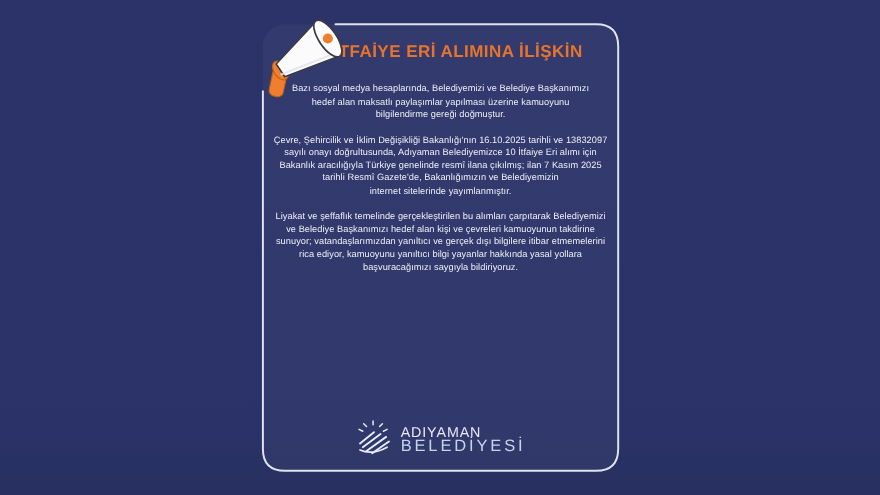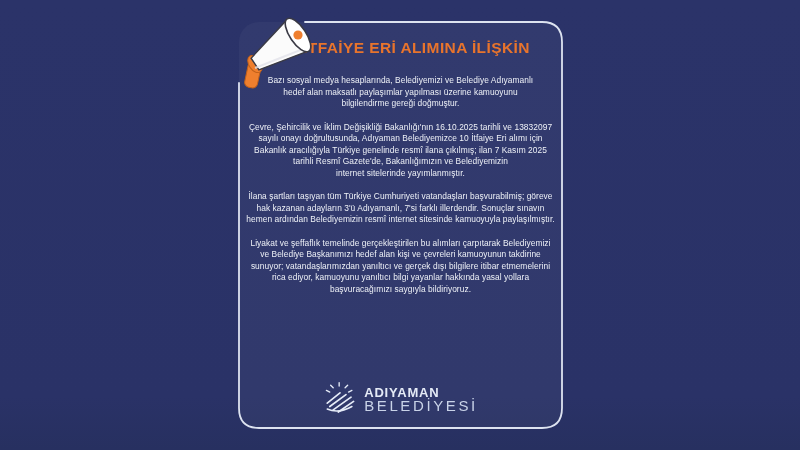--- a/index.html
+++ b/index.html
@@ -73,21 +73,21 @@
     display: flex;
     align-items: center;
     justify-content: center;
     gap: 7px;
   }
   .logo-icon { width: 34px; height: 36px; }
   .logo-text { text-align: left; }
   .logo-name {
     color: #e4eaf6;
     font-size: 13px;
-    font-weight: bold;
+    font-weight: normal;
     letter-spacing: 0.8px;
     line-height: 13px;
   }
   .logo-subtitle {
     color: #c9d3e8;
     font-size: 15px;
     letter-spacing: 2.6px;
     line-height: 11px;
     margin-top: 1px;
   }
@@ -120,31 +120,28 @@
 
         <circle cx="67" cy="23" r="4.6" fill="#ef7f2e"></circle>
       </svg>
     </div>
 
     <h1 class="title">
       <span>İTFAİYE ERİ ALIMINA İLİŞKİN</span>
     </h1>
 
     <div class="paragraphs">
-      <p>Bazı sosyal medya hesaplarında, Belediyemizi ve Belediye Adıyamanlı
+      <p>Bazı sosyal medya hesaplarında, Belediyemizi ve Belediye Başkanımızı
 hedef alan maksatlı paylaşımlar yapılması üzerine kamuoyunu
 bilgilendirme gereği doğmuştur.</p>
       <p>Çevre, Şehircilik ve İklim Değişikliği Bakanlığı'nın 16.10.2025 tarihli ve 13832097
 sayılı onayı doğrultusunda, Adıyaman Belediyemizce 10 İtfaiye Eri alımı için
 Bakanlık aracılığıyla Türkiye genelinde resmî ilana çıkılmış; ilan 7 Kasım 2025
 tarihli Resmî Gazete'de, Bakanlığımızın ve Belediyemizin
 internet sitelerinde yayımlanmıştır.</p>
-      <p>İlana şartları taşıyan tüm Türkiye Cumhuriyeti vatandaşları başvurabilmiş; göreve
-hak kazanan adayların 3'ü Adıyamanlı, 7'si farklı illerdendir. Sonuçlar sınavın
-hemen ardından Belediyemizin resmî internet sitesinde kamuoyuyla paylaşılmıştır.</p>
       <p>Liyakat ve şeffaflık temelinde gerçekleştirilen bu alımları çarpıtarak Belediyemizi
 ve Belediye Başkanımızı hedef alan kişi ve çevreleri kamuoyunun takdirine
 sunuyor; vatandaşlarımızdan yanıltıcı ve gerçek dışı bilgilere itibar etmemelerini
 rica ediyor, kamuoyunu yanıltıcı bilgi yayanlar hakkında yasal yollara
 başvuracağımızı saygıyla bildiriyoruz.</p>
     </div>
 
     <div class="logo">
       <svg class="logo-icon" viewBox="0 0 40 40">
         <g stroke="#e6ecf8" stroke-width="1.6" stroke-linecap="round" fill="none">

